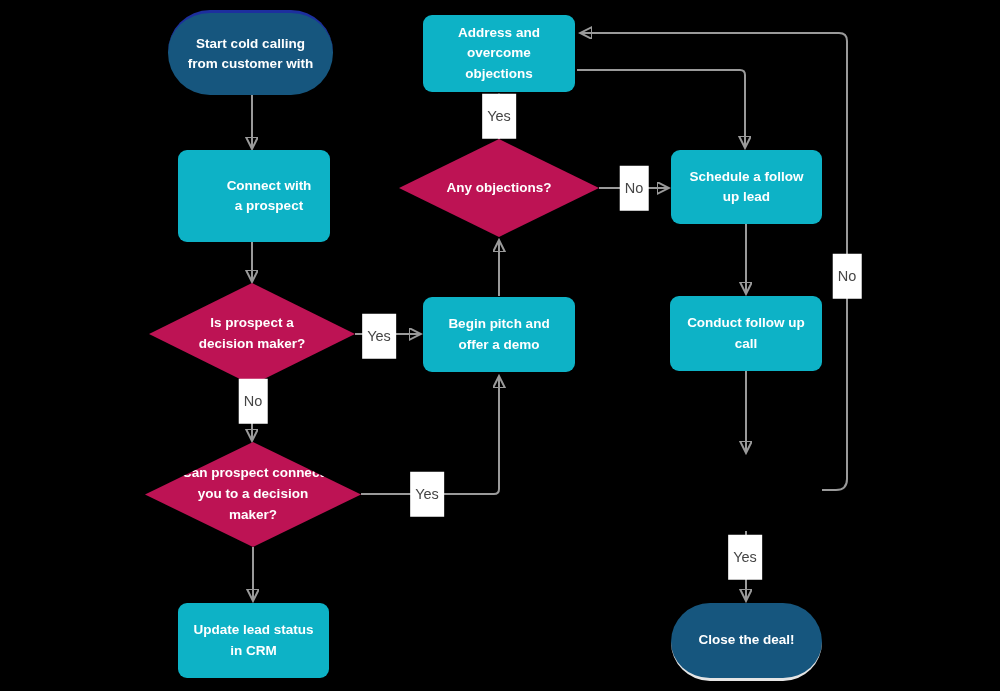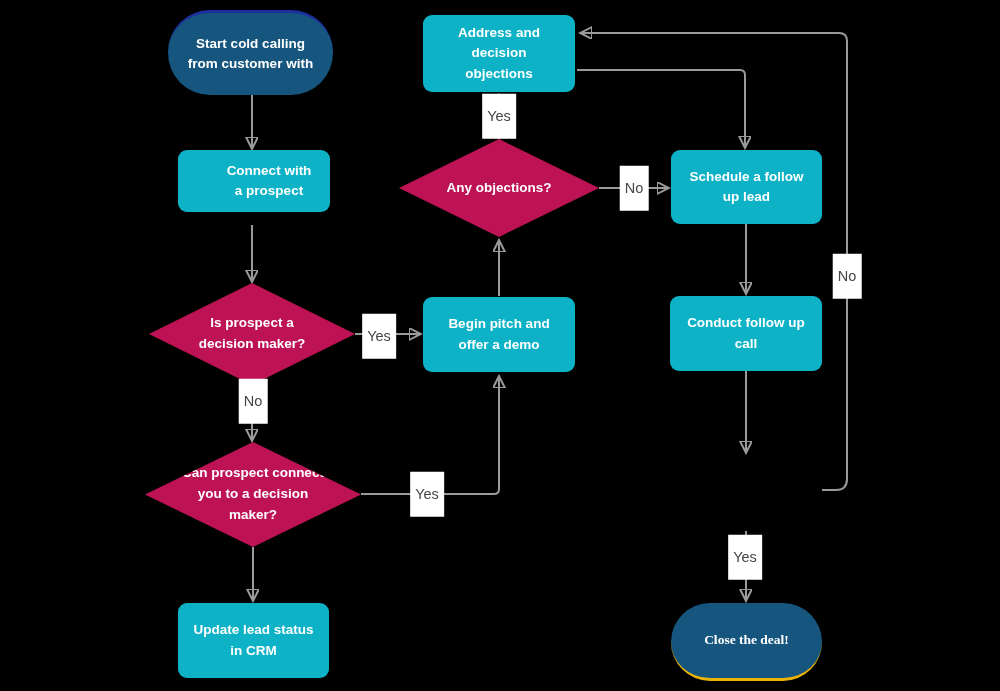--- a/index.html
+++ b/index.html
@@ -40,21 +40,21 @@
   }
   .process {
     background: #0db2c6;
     border-radius: 9px;
   }
   .terminal {
     background: #16567e;
     border-radius: 42px;
   }
   .terminal.accent-top    { border-top: 3px solid #1d2f9e; }
-  .terminal.accent-bottom { border-bottom: 3px solid #eab308; font-family: Liberation Serif, serif; }
+  .terminal.accent-bottom { border-bottom: 3px solid #e5e5e5; }
   .decision {
     background: #bd1354;
     clip-path: polygon(50% 0, 100% 50%, 50% 100%, 0 50%);
     padding: 4px 34px;
     line-height: 1.55;
   }
   .edge-label {
     position: absolute;
     transform: translate(-50%, -50%);
     background: #ffffff;
@@ -86,33 +86,33 @@
     <path d="M599,188 H668" marker-end="url(#arrow)"></path>
     <path d="M577,70 H740 Q745,70 745,75 V147" marker-end="url(#arrow)"></path>
     <path d="M746,224 V293" marker-end="url(#arrow)"></path>
     <path d="M746,371 V452" marker-end="url(#arrow)"></path>
     <path d="M746,531 V600" marker-end="url(#arrow)"></path>
     <path d="M822,490 H836 Q847,490 847,479 V41 Q847,33 839,33 H581" marker-end="url(#arrow)"></path>
   </svg>
 
   <div class="node terminal accent-top" style="left:168px; top:10px; width:165px; height:85px;">Start cold calling from customer with</div>
 
-  <div class="node process" style="left:178px; top:150px; width:152px; height:62px;padding-left:44px;">Connect with a prospect</div>
+  <div class="node process" style="left:178px; top:150px; width:152px; height:92px;padding-left:44px;">Connect with a prospect</div>
 
   <div class="node decision" style="left:149px; top:283px; width:206px; height:102px;">Is prospect a decision maker?</div>
 
   <div class="node decision" style="left:145px; top:442px; width:216px; height:105px;">Can prospect connect you to a decision maker?</div>
 
   <div class="node process" style="left:178px; top:603px; width:151px; height:75px;">Update lead status in CRM</div>
 
   <div class="node process" style="left:423px; top:297px; width:152px; height:75px;">Begin pitch and offer a demo</div>
 
   <div class="node decision" style="left:399px; top:139px; width:200px; height:98px;">Any objections?</div>
 
-  <div class="node process" style="left:423px; top:15px; width:152px; height:77px;">Address and decision objections</div>
+  <div class="node process" style="left:423px; top:15px; width:152px; height:77px;">Address and overcome objections</div>
 
   <div class="node process" style="left:671px; top:150px; width:151px; height:74px;">Schedule a follow up lead</div>
 
   <div class="node process" style="left:670px; top:296px; width:152px; height:75px;">Conduct follow up call</div>
 
 
   <div class="node terminal accent-bottom" style="left:671px; top:603px; width:151px; height:78px;">Close the deal!</div>
 
   <div class="edge-label" style="left:379px; top:336px;">Yes</div>
 

